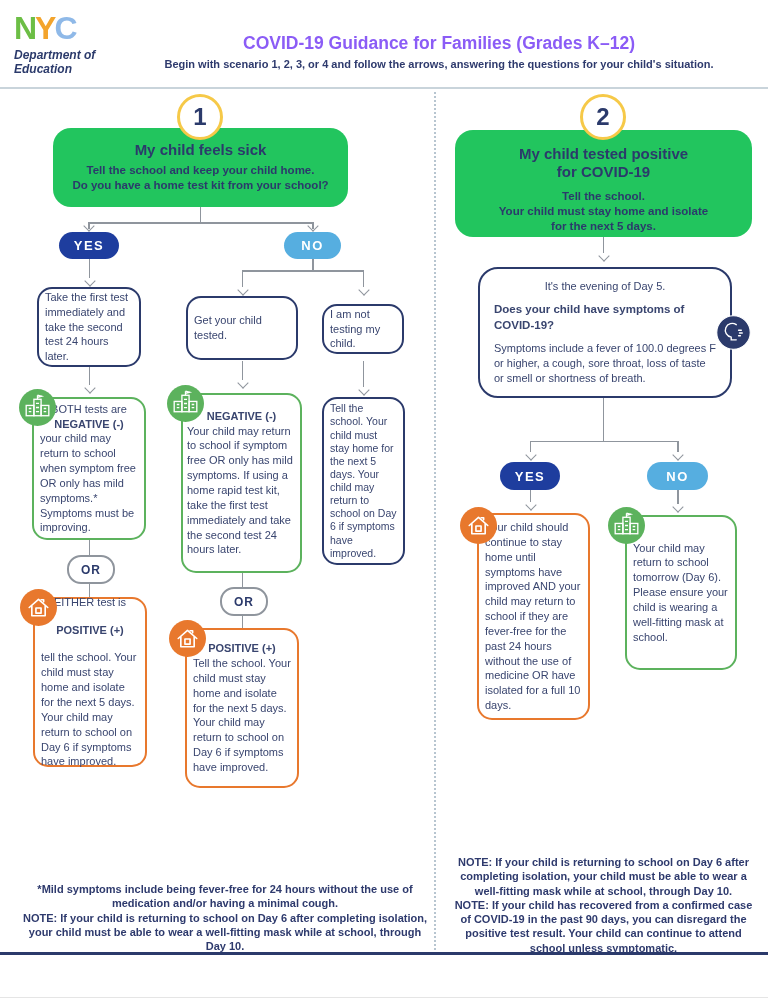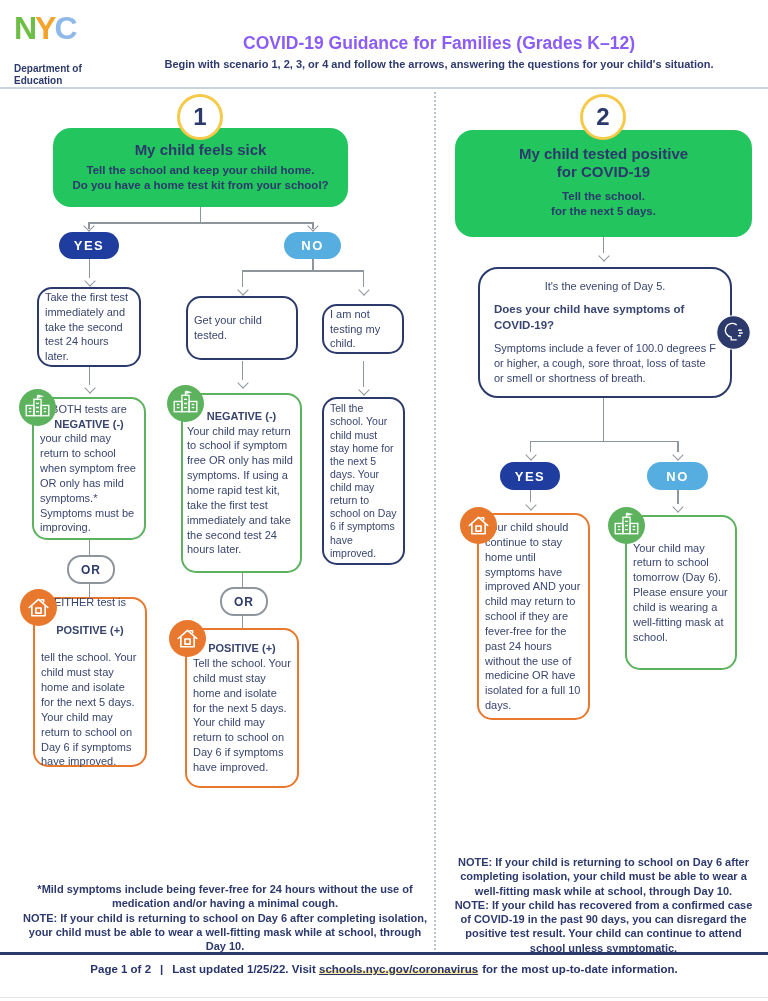--- a/index.html
+++ b/index.html
@@ -4,21 +4,21 @@
 <style>
   html,body{margin:0;padding:0;background:#fff;}
   .page{position:relative;width:768px;height:1001px;background:#ffffff;
         font-family:"Liberation Sans",sans-serif;overflow:hidden;color:#333e6e;}
 
   
   .logo{position:absolute;left:14px;top:12px;width:110px;}
   .logo-letters{font-size:32px;font-weight:bold;letter-spacing:-2px;line-height:1;}
   .logo-letters span{display:inline-block;}
   .l-n{color:#6CBE45}.l-y{color:#F3A42C}.l-c{color:#8FB9E8}
-  .logo-dept{font-size:10px;font-weight:bold;color:#2B3A6B;line-height:1.18;margin-top:19px;}
+  .logo-dept{font-size:12px;font-weight:bold;color:#2B3A6B;line-height:1.18;margin-top:4px;font-style:italic;}
   .hdr-title{position:absolute;left:120px;right:10px;top:33px;text-align:center;
              font-size:17.5px;font-weight:bold;color:#8b5cf6;}
   .hdr-sub{position:absolute;left:120px;right:10px;top:58px;text-align:center;
            font-size:11px;font-weight:bold;color:#2E3A6D;}
   .hdr-rule{position:absolute;left:0;top:87px;width:768px;height:2px;background:#C9D4DB;}
 
   .col-divider{position:absolute;left:434px;top:92px;height:858px;width:0;
                border-left:2px dotted #B7C5D0;}
 
   
@@ -214,20 +214,21 @@
     <div>NOTE: If your child is returning to school on Day 6 after completing isolation, your child must be able to wear a well-fitting mask while at school, through Day 10.</div>
   </div>
 
   <div class="badge" style="left:580px;top:94px;">
       <span>2</span>
     </div>
   <div class="ybox" style="left:455px;top:130px;width:297px;height:107px;padding-top:15px;">
     <div class="yt" style="line-height:1.22;">My child tested positive</div>
     <div class="yt" style="line-height:1.22;">for COVID-19</div>
     <div class="ys" style="margin-top:7px;">Tell the school.</div>
+    <div class="ys">Your child must stay home and isolate</div>
     <div class="ys">for the next 5 days.</div>
   </div>
 
   <div class="vline" style="left:602.5px;top:237px;height:16px;"></div>
   <div class="ah" style="left:599.5px;top:252px;"></div>
 
   <div class="box b-navy symp" style="left:478px;top:267px;width:254px;height:131px;">
     <div class="s1">It's the evening of Day 5.</div>
     <div class="s2">Does your child have symptoms of COVID-19?</div>
     <div class="s3">Symptoms include a fever of 100.0 degrees F or higher, a cough, sore throat, loss of taste or smell or shortness of breath.</div>
@@ -285,19 +286,15 @@
       <path d="M9.5 19 h2.5 M9.5 22 h2.5 M24 19 h2.5 M24 22 h2.5 M16.5 14 h3 M16.5 18 h3 M16.5 22 h3"></path>
     </g>
   </svg>
 
   <div class="notes" style="left:450px;top:855px;width:307px;">
     <div>NOTE: If your child is returning to school on Day 6 after completing isolation, your child must be able to wear a well-fitting mask while at school, through Day 10.</div>
     <div>NOTE: If your child has recovered from a confirmed case of COVID-19 in the past 90 days, you can disregard the positive test result. Your child can continue to attend school unless symptomatic.</div>
   </div>
 
   <div class="ftr-rule"></div>
-  <div class="ftr">
-    <span>Page 1 of 2</span><span class="sep">|</span><span>Last updated 1/25/22. Visit</span>
-    <a href="#">schools.nyc.gov/coronavirus</a><span class="post">for the most up-to-date information.</span>
-  </div>
   <div class="bottom-rule"></div>
 
 </div>
 
 </body></html>

